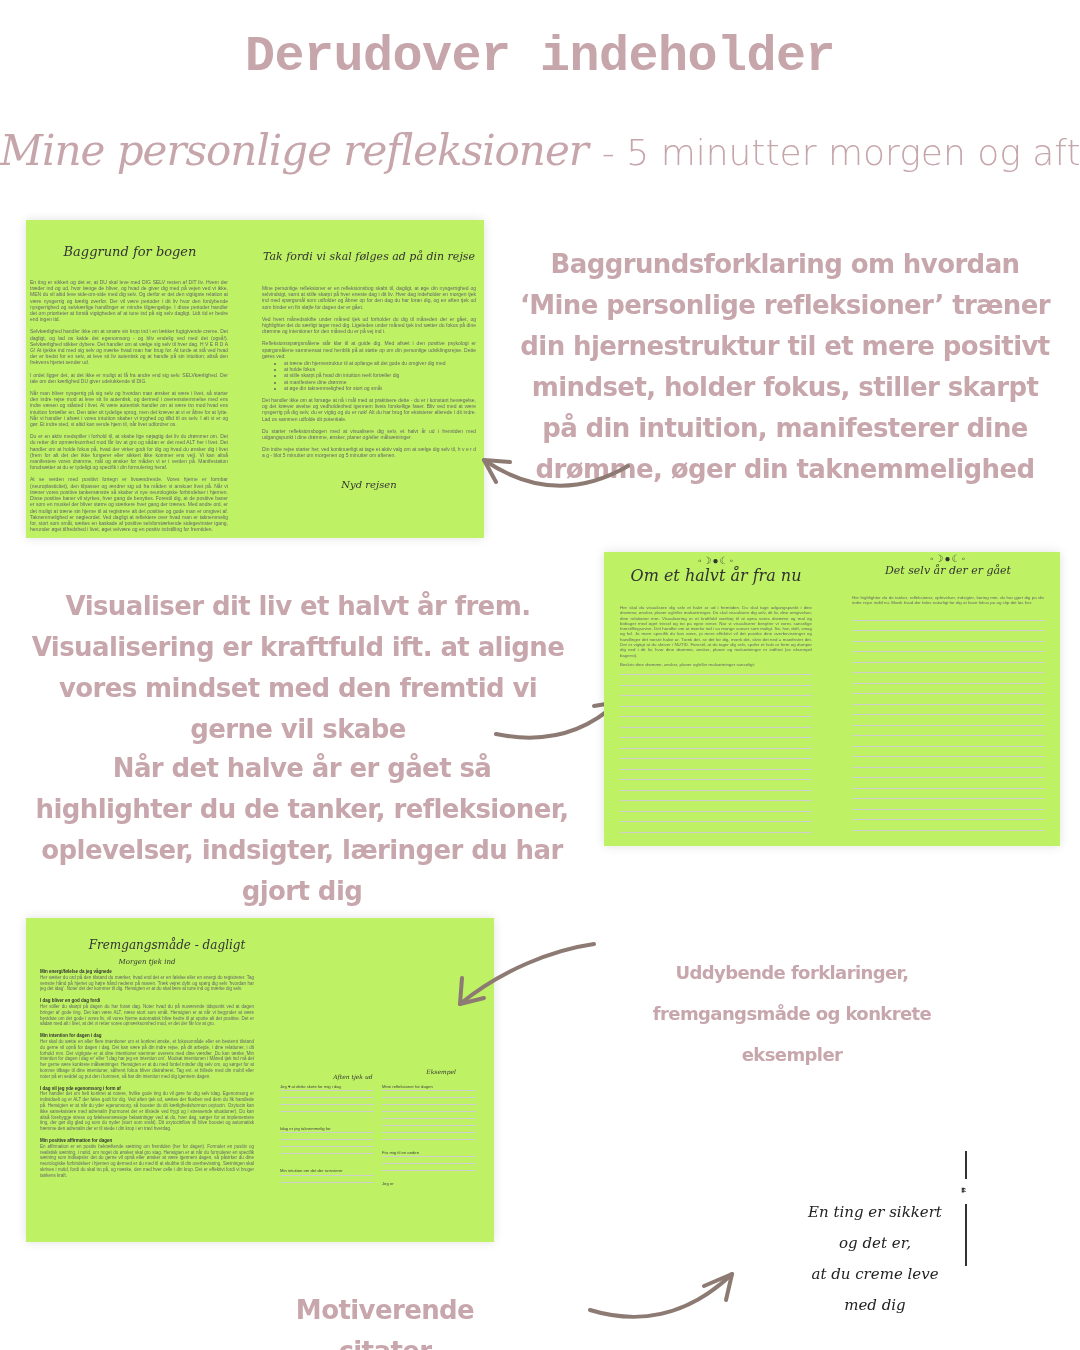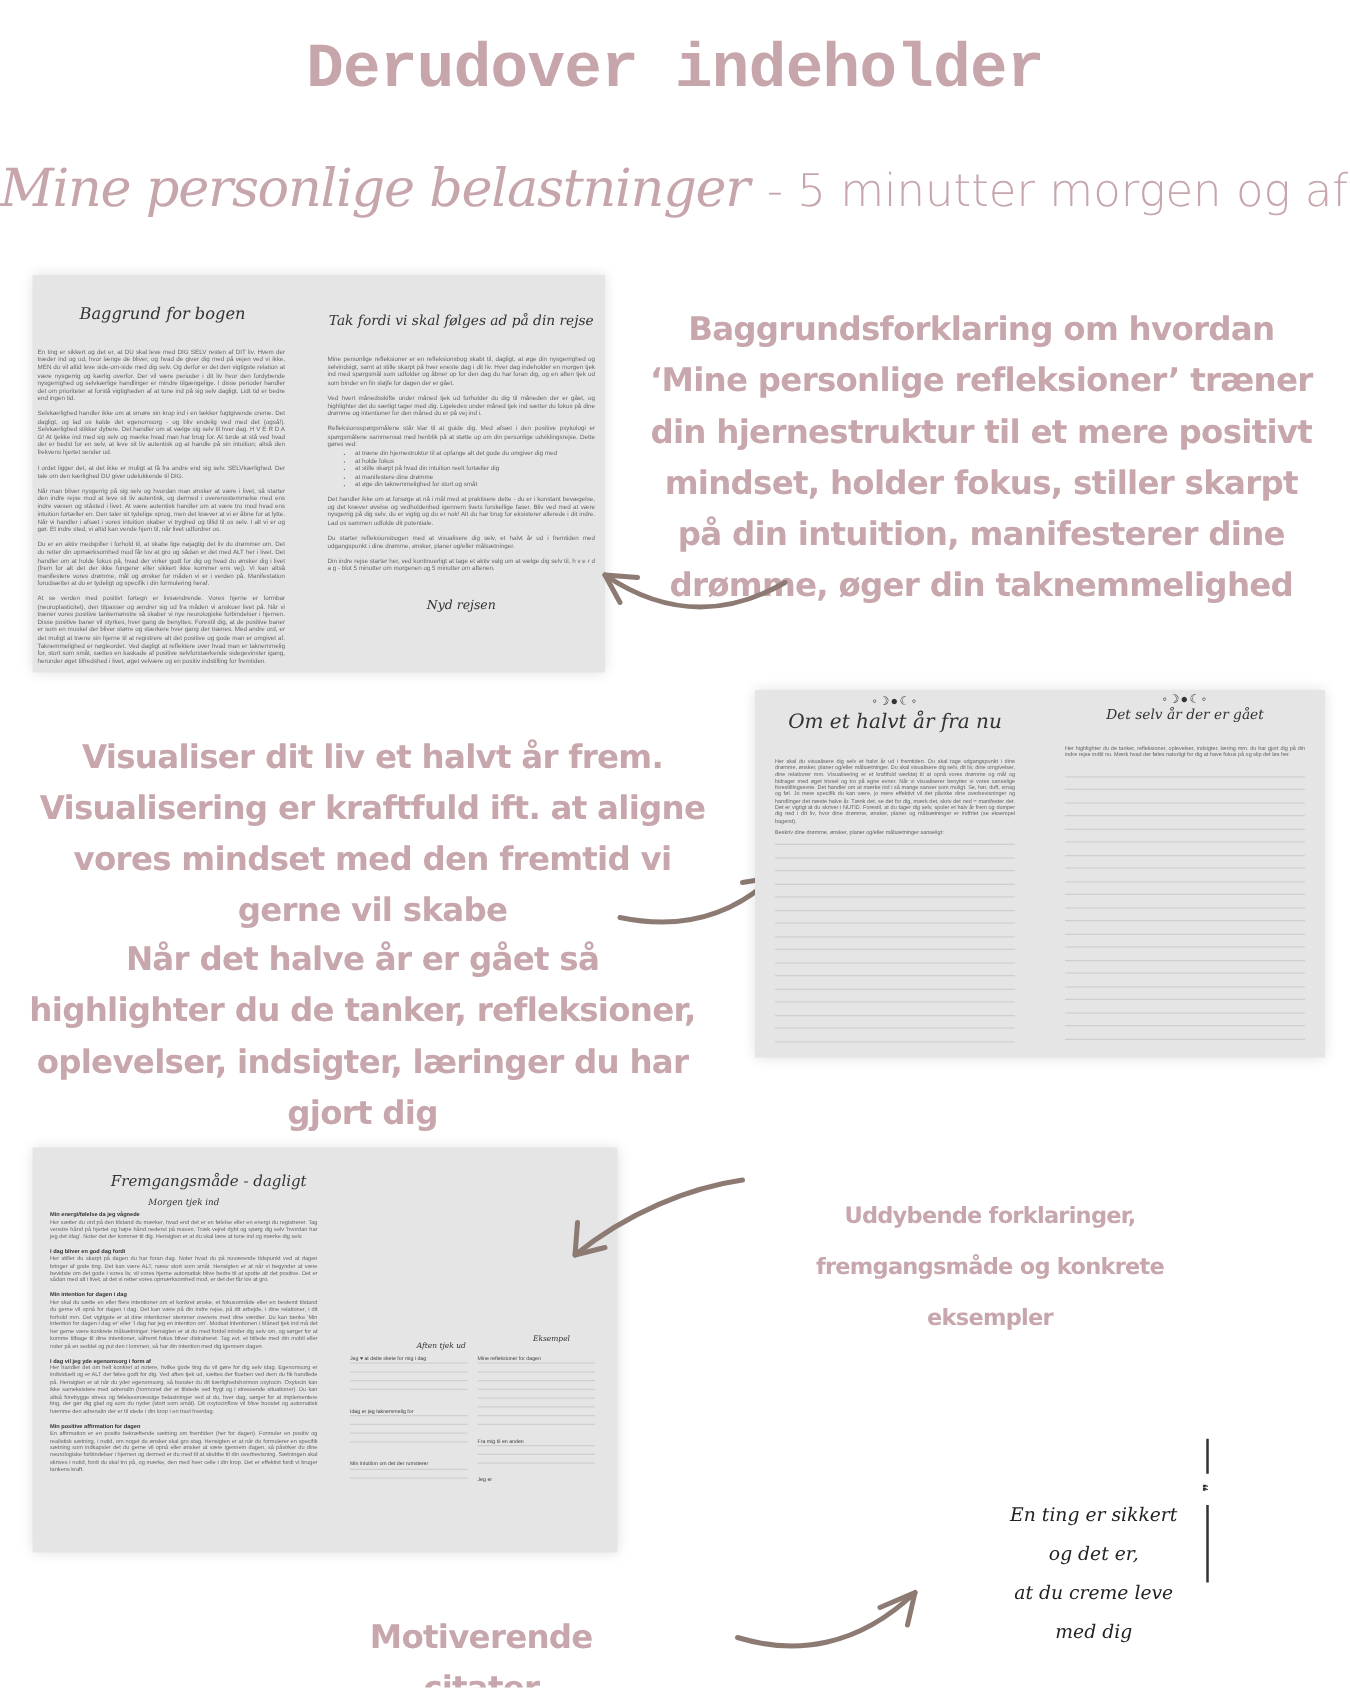--- a/index.html
+++ b/index.html
@@ -6,39 +6,39 @@
   html, body { width: 1080px; height: 1350px; background: #ffffff; overflow: hidden; }
   body { position: relative; font-family: "Liberation Sans", sans-serif; }
   .abs { position: absolute; }
   .title { left: 0; top: 28px; width: 1080px; text-align: center; font-family: Liberation Mono, monospace; font-weight: bold; font-size: 50px; color: #c6a5ab; letter-spacing: -0.5px; }
   .subtitle { left: 0; top: 126px; width: 1080px; text-align: center; white-space: nowrap; }
   .subtitle .script { font-family: "DejaVu Serif", serif; font-style: italic; font-size: 42px; color: #c6a5ab; letter-spacing: -1px; }
   .subtitle .plain { font-family: "DejaVu Sans", sans-serif; font-weight: 300; font-size: 36px; color: #c6a5ab; margin-left: 14px; }
   .caption { font-family: "DejaVu Sans", sans-serif; font-weight: bold; color: #c7a6ac; text-align: center; letter-spacing: -0.6px; }
 
   
-  .spread { background: #e5e5e5; box-shadow: 0 0 10px rgba(0,0,0,0.12); overflow: hidden; }
+  .spread { background: #bef264; box-shadow: 0 0 10px rgba(0,0,0,0.12); overflow: hidden; }
   .page { position: absolute; top: 0; height: 100%; }
   .page-title { font-family: "DejaVu Serif", serif; font-style: italic; color: #333; text-align: center; }
   .tiny { font-size: 5px; line-height: 6.2px; color: #666; text-align: justify; }
   .tiny b { color: #333; }
   .tiny p { margin-bottom: 6px; }
   .tiny ul { padding-left: 22px; margin: 0 0 6px 0; }
   .line { height: 1px; background: #cfcfcf; margin-bottom: 9.5px; }
   .moon { text-align: center; font-size: 10px; color: #333; letter-spacing: 1px; }
   .quote-text { font-family: "DejaVu Serif", serif; font-style: italic; font-size: 15px; color: #222; text-align: center; line-height: 31px; }
   .bar { background: #333; width: 2px; }
   svg.arrow { position: absolute; overflow: visible; }
 </style>
 </head>
 <body>
 
 <div class="abs title">Derudover indeholder</div>
 <div class="abs subtitle">
-  <span class="script">Mine personlige belastninger</span><span class="plain">- 5 minutter morgen og aften</span>
+  <span class="script">Mine personlige refleksioner</span><span class="plain">- 5 minutter morgen og aften</span>
 </div>
 
 <div class="abs spread" style="left:26px; top:220px; width:458px; height:318px;">
   <div class="page" style="left:4px; width:200px;">
     <div class="page-title" style="font-size:13px; margin-top:24px;">Baggrund for bogen</div>
     <div class="tiny" style="margin-top:20px; padding-right:2px;">
       <p>En ting er sikkert og det er, at DU skal leve med DIG SELV resten af DIT liv. Hvem der træder ind og ud, hvor længe de bliver, og hvad de giver dig med på vejen ved vi ikke, MEN du vil altid leve side-om-side med dig selv. Og derfor er det den vigtigste relation at være nysgerrig og kærlig overfor. Der vil være perioder i dit liv hvor den fordybende nysgerrighed og selvkærlige handlinger er mindre tilgængelige. I disse perioder handler det om prioriteter at forstå vigtigheden af at tune ind på sig selv dagligt. Lidt tid er bedre end ingen tid.</p>
       <p>Selvkærlighed handler ikke om at smøre sin krop ind i en lækker fugtgivende creme. Det dagligt, og lad os kalde det egenomsorg - og bliv endelig ved med det (også!). Selvkærlighed stikker dybere. Det handler om at vælge sig selv til hver dag. H V E R  D A G! At tjekke ind med sig selv og mærke hvad man har brug for. At turde at stå ved hvad der er bedst for en selv, at leve sit liv autentisk og at handle på sin intuition; altså den frekvens hjertet sender ud.</p>
       <p>I ordet ligger det, at det ikke er muligt at få fra andre end sig selv. SELVkærlighed. Der tale om den kærlighed DU giver udelukkende til DIG.</p>
       <p>Når man bliver nysgerrig på sig selv og hvordan man ønsker at være i livet, så starter den indre rejse mod at leve sit liv autentisk, og dermed i overensstemmelse med ens indre væsen og ståsted i livet. At være autentisk handler om at være tro mod hvad ens intuition fortæller en. Den taler sit tydelige sprog, men det kræver at vi er åbne for at lytte. Når vi handler i afsæt i vores intuition skaber vi tryghed og tillid til os selv. I alt vi er og gør. Et indre sted, vi altid kan vende hjem til, når livet udfordrer os.</p>
@@ -68,21 +68,21 @@
 </div>
 
 <div class="abs caption" style="left:520px; top:244px; width:530px; font-size:26px; line-height:41px;">Baggrundsforklaring om hvordan ‘Mine personlige refleksioner’ træner din hjernestruktur til et mere positivt mindset, holder fokus, stiller skarpt på din intuition, manifesterer dine drømme, øger din taknemmelighed</div>
 
 <svg class="arrow" style="left:470px; top:448px;" width="160" height="50" viewBox="0 0 160 50">
   <path d="M158 18 C120 40, 70 50, 14 12" fill="none" stroke="#8c7a73" stroke-width="4" stroke-linecap="round"></path>
   <path d="M14 12 L40 14 M14 12 L26 34" fill="none" stroke="#8c7a73" stroke-width="4" stroke-linecap="round"></path>
 </svg>
 
 <div class="abs caption" style="left:28px; top:586px; width:540px; font-size:26px; line-height:41px;">Visualiser dit liv et halvt år frem. Visualisering er kraftfuld ift. at aligne vores mindset med den fremtid vi gerne vil skabe</div>
-<div class="abs caption" style="left:20px; top:748px; width:540px; font-size:26px; line-height:41px;">Når det halve år er gået så highlighter du de tanker, refleksioner, oplevelser, indsigter, læringer du har gjort dig</div>
+<div class="abs caption" style="left:32px; top:748px; width:540px; font-size:26px; line-height:41px;">Når det halve år er gået så highlighter du de tanker, refleksioner, oplevelser, indsigter, læringer du har gjort dig</div>
 
 <svg class="arrow" style="left:494px; top:694px;" width="130" height="50" viewBox="0 0 130 50">
   <path d="M2 40 C50 50, 90 40, 124 8" fill="none" stroke="#8c7a73" stroke-width="4" stroke-linecap="round"></path>
   <path d="M124 8 L100 12 M124 8 L120 32" fill="none" stroke="#8c7a73" stroke-width="4" stroke-linecap="round"></path>
 </svg>
 
 <div class="abs spread" style="left:604px; top:552px; width:456px; height:294px;">
   <div class="page" style="left:16px; width:192px;">
     <div class="moon" style="margin-top:3px;">◦☽●☾◦</div>
     <div class="page-title" style="font-size:16px;">Om et halvt år fra nu</div>

